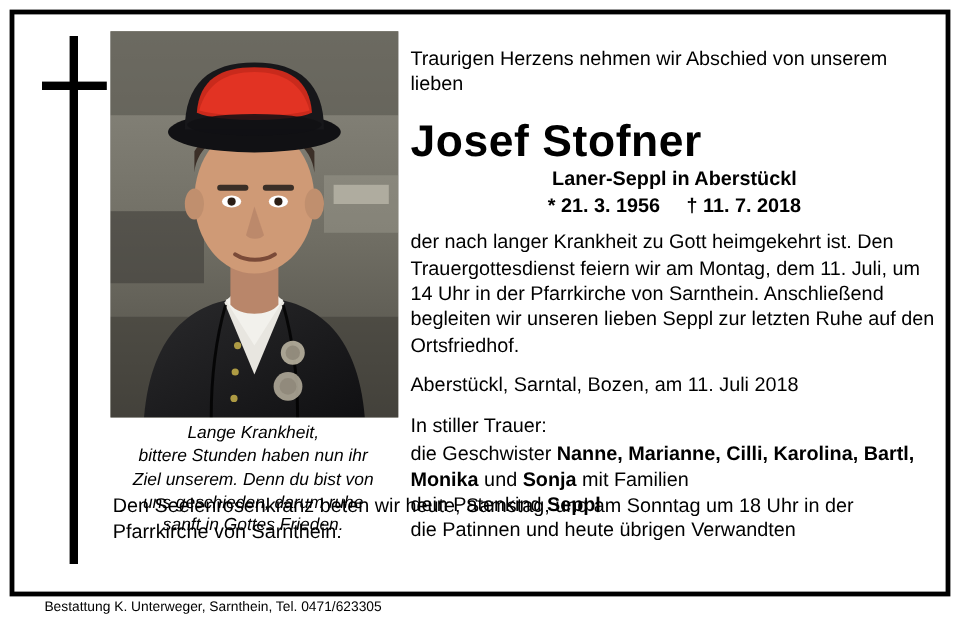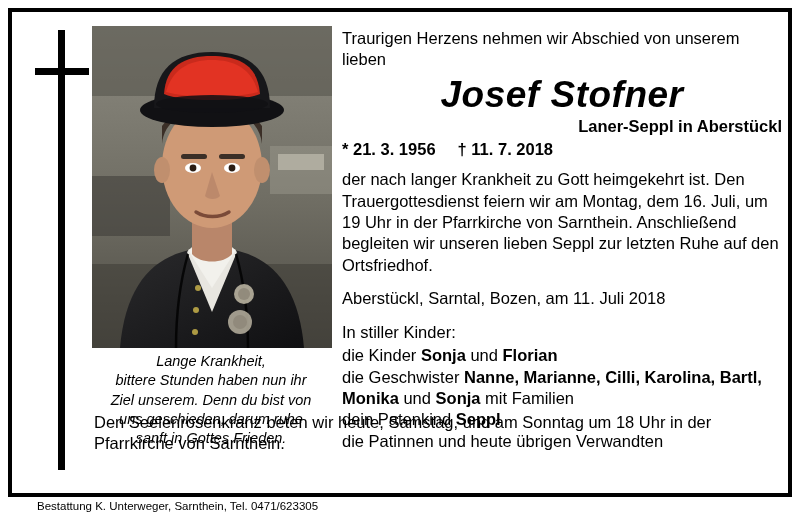--- a/index.html
+++ b/index.html
@@ -80,44 +80,43 @@
     text-align: center;
     font-style: italic;
     font-size: 14.5px;
     line-height: 1.33;
     color: #000000;
   }
   
   .right {
     position: absolute;
     left: 330px;
-    top: 16px;
+    top: 27px;
     width: 440px;
   }
   .lead {
     font-size: 16.5px;
     line-height: 1.28;
     margin: 0 0 4px 0;
   }
   .name {
-    text-align: center;
     font-size: 37px;
     font-weight: bold;
     letter-spacing: 0.5px;
-    margin: 6px 0 2px 0;
+    margin: 18px 0 2px 0;
     line-height: 1.05;
-    font-style: italic;
   }
   .nickname {
-    text-align: right;
+    text-align: center;
     font-size: 16.5px;
     font-weight: bold;
     margin: 0 0 4px 0;
   }
   .dates {
+    text-align: center;
     font-size: 16.5px;
     font-weight: bold;
     margin: 0 0 10px 0;
   }
   .dates .sep { display: inline-block; width: 22px; }
   .body-text {
     font-size: 16.5px;
     line-height: 1.30;
     margin: 0 0 10px 0;
   }
@@ -242,24 +241,23 @@
 uns geschieden, darum ruhe
 sanft in Gottes Frieden.</div>
 
       <div class="right">
         <p class="lead">Traurigen Herzens nehmen wir Abschied von unserem lieben</p>
         <div class="name">Josef Stofner</div>
         <div class="nickname">Laner-Seppl in Aberstückl</div>
         <div class="dates">
           <span>* 21. 3. 1956</span><span class="sep"></span><span>† 11. 7. 2018</span>
         </div>
-        <p class="body-text">der nach langer Krankheit zu Gott heimgekehrt ist. Den Trauergottesdienst feiern wir am Montag, dem 16. Juli, um 19 Uhr in der Pfarrkirche von Sarnthein. Anschließend begleiten wir unseren lieben Seppl zur letzten Ruhe auf den Ortsfriedhof.</p>
+        <p class="body-text">der nach langer Krankheit zu Gott heimgekehrt ist. Den Trauergottesdienst feiern wir am Montag, dem 11. Juli, um 14 Uhr in der Pfarrkirche von Sarnthein. Anschließend begleiten wir unseren lieben Seppl zur letzten Ruhe auf den Ortsfriedhof.</p>
         <p class="place-date">Aberstückl, Sarntal, Bozen, am 11. Juli 2018</p>
-        <p class="mourn-head">In stiller Kinder:</p>
-        <p class="mourn-line"><span>die Kinder </span><b>Sonja</b><span> und </span><b>Florian</b></p>
+        <p class="mourn-head">In stiller Trauer:</p>
         <p class="mourn-line"><span>die Geschwister </span><b>Nanne, Marianne, Cilli, Karolina, Bartl, Monika</b><span> und </span><b>Sonja</b><span> mit Familien</span></p>
         <p class="mourn-line"><span>dein Patenkind </span><b>Seppl</b></p>
         <p class="mourn-line">die Patinnen und heute übrigen Verwandten</p>
       </div>
 
       <div class="bottom">Den Seelenrosenkranz beten wir heute, Samstag, und am Sonntag um 18 Uhr in der Pfarrkirche von Sarnthein.</div>
     </div>
   </div>
 
   <div class="footer">Bestattung K. Unterweger, Sarnthein, Tel. 0471/623305</div>

